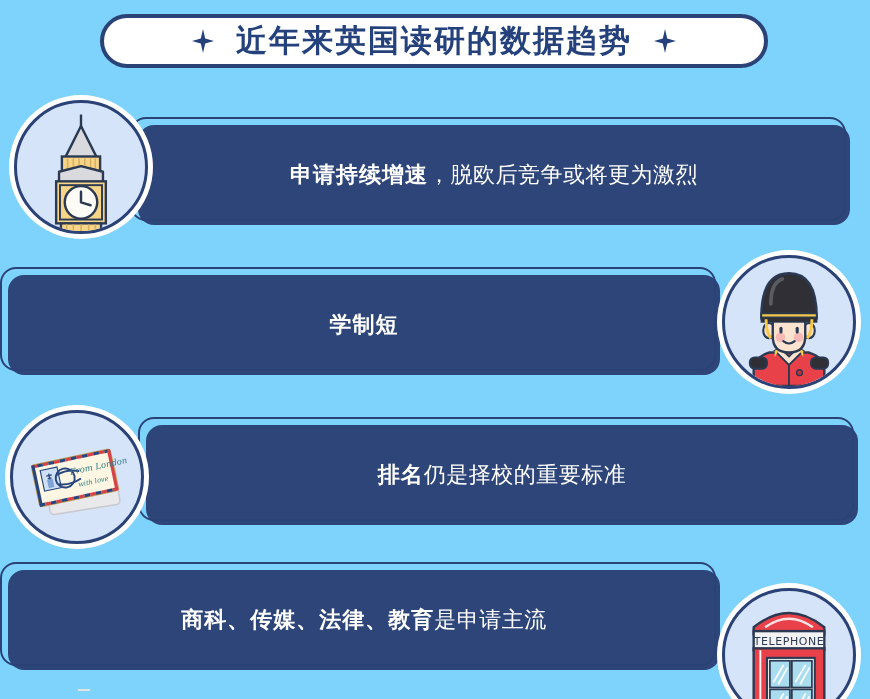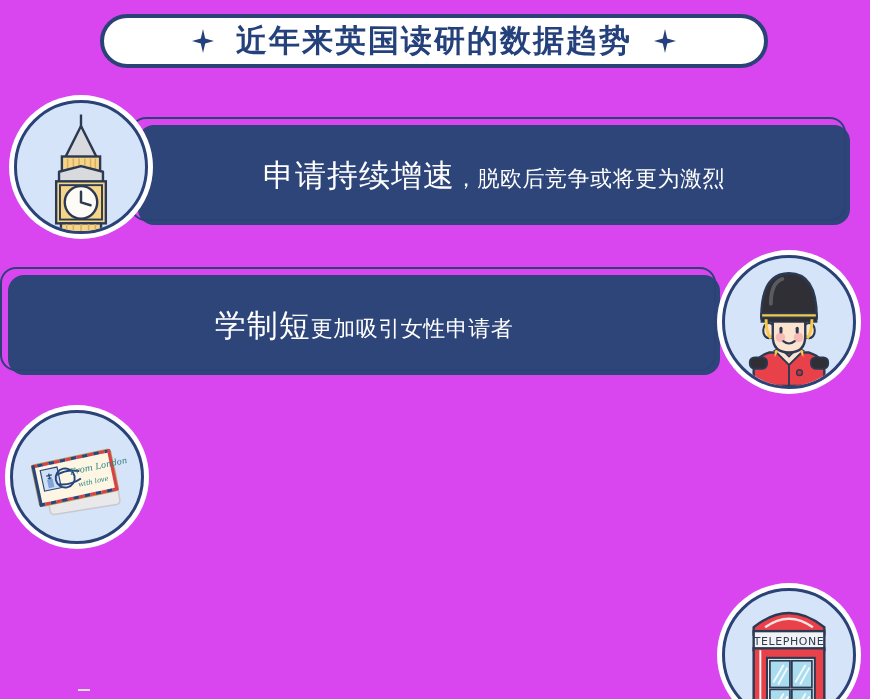--- a/index.html
+++ b/index.html
@@ -2,21 +2,21 @@
 <html><head>
 <meta charset="utf-8">
 <style>
   * { box-sizing: border-box; margin: 0; padding: 0; }
   html, body {
     width: 870px; height: 699px;
     background: #ffffff;
     font-family: "Liberation Sans", "DejaVu Sans", sans-serif;
     overflow: hidden;
   }
-  #stage { position: relative; width: 870px; height: 699px; background:#d946ef; }
+  #stage { position: relative; width: 870px; height: 699px; background:#7dd3fc; }
 
   
   .title-box {
     position: absolute;
     left: 100px; top: 14px;
     width: 668px; height: 54px;
     border: 4px solid #2b4277;
     border-radius: 27px;
     background: #ffffff;
     display: flex; align-items: center; justify-content: center;
@@ -53,21 +53,21 @@
     z-index: -1;
   }
   .bar-text {
     color: #ffffff;
     white-space: nowrap;
     line-height: 1;
     font-family: "DejaVu Sans", "Liberation Sans", sans-serif;
     display: flex;
     align-items: baseline;
   }
-  .big { font-size: 31px; letter-spacing: 1px; }
+  .big { font-size: 22px; letter-spacing: 1px; font-weight: bold; }
   .small { font-size: 22px; letter-spacing: 0.5px; }
 
   
   #bar-1 { left: 138px; top: 125px; width: 712px; height: 100px; }
   #bar-2 { left: 8px;   top: 275px; width: 712px; height: 100px; align-items: center; }
   #bar-3 { left: 146px; top: 425px; width: 712px; height: 100px; }
   #bar-4 { left: 8px;   top: 570px; width: 712px; height: 100px; }
 
   
   .icon-circle {
@@ -150,21 +150,20 @@
         <line x1="67" y1="127" x2="67" y2="136"></line>
           <line x1="75" y1="127" x2="75" y2="136"></line>
         <line x1="82" y1="127" x2="82" y2="136"></line>
       </g>
     </svg>
   </div>
 
   <div class="bar" id="bar-2">
     <div class="bar-text">
       <span class="big">学制短</span>
-      <span class="small">更加吸引女性申请者</span>
     </div>
   </div>
 
   <div class="icon-circle" id="icon-2">
     <svg viewBox="0 0 134 134">
 
       <path d="M30 134 L30 118 Q30 104 46 99 L88 99 Q104 104 104 118 L104 134 Z" fill="#e8414a" stroke="#2b3a52" stroke-width="2.5"></path>
 
       <path d="M52 97 L67 112 L82 97 L76 94 L67 103 L58 94 Z" fill="#fbe3cf" stroke="#2b3a52" stroke-width="2"></path>
       <path d="M52 97 L58 94 L52 104 Z" fill="#f7c948"></path>
@@ -189,20 +188,26 @@
       <path d="M38 62 Q38 16 67 16 Q96 16 96 62 Z" fill="#2f2f35" stroke="#2b3a52" stroke-width="2.5"></path>
       <path d="M48 48 Q48 26 60 22" stroke="#5a5a62" stroke-width="4" fill="none" stroke-linecap="round"></path>
 
       <rect x="38" y="58" width="58" height="6" fill="#f7c948" stroke="#2b3a52" stroke-width="1.8"></rect>
       <rect x="38" y="62" width="58" height="5" fill="#2f2f35" stroke="#2b3a52" stroke-width="1.5"></rect>
       <path d="M43 64 Q43 78 48 84" stroke="#f7c948" stroke-width="3" fill="none"></path>
       <path d="M91 64 Q91 78 86 84" stroke="#f7c948" stroke-width="3" fill="none"></path>
     </svg>
   </div>
 
+  <div class="bar" id="bar-3">
+    <div class="bar-text">
+      <span class="big">排名</span>
+      <span class="small">仍是择校的重要标准</span>
+    </div>
+  </div>
 
   <div class="icon-circle" id="icon-3">
     <svg viewBox="0 0 134 134">
 
       <g transform="rotate(-9 67 70)">
         <rect x="34" y="62" width="74" height="40" rx="4" fill="#e9e9ec" stroke="#c9c9cf" stroke-width="1.6"></rect>
       </g>
 
       <g transform="rotate(-12 64 64)">
         <rect x="22" y="46" width="84" height="44" rx="3" fill="#f8ecc9" stroke="#b99a4e" stroke-width="1.6"></rect>
@@ -250,20 +255,26 @@
           <path d="M46 61 Q58 57 70 62"></path>
           <path d="M46 71 Q58 75 70 70"></path>
         </g>
 
         <text x="60" y="64" font-family="DejaVu Serif, serif" font-size="9" font-style="italic" fill="#2e7f80">From London</text>
         <text x="66" y="78" font-family="DejaVu Serif, serif" font-size="7" font-style="italic" fill="#2e7f80">with love</text>
       </g>
     </svg>
   </div>
 
+  <div class="bar" id="bar-4">
+    <div class="bar-text">
+      <span class="big">商科、传媒、法律、教育</span>
+      <span class="small">是申请主流</span>
+    </div>
+  </div>
 
   <div class="icon-circle" id="icon-4">
     <svg viewBox="0 0 134 134">
 
       <path d="M30 38 Q67 8 104 38 L104 46 L30 46 Z" fill="#e8414a" stroke="#2b3a52" stroke-width="2.5" stroke-linejoin="round"></path>
       <path d="M42 38 Q67 20 92 38" fill="none" stroke="#fff" stroke-width="2.6" opacity="0.85"></path>
 
       <rect x="30" y="42" width="74" height="20" fill="#f3f3f5" stroke="#2b3a52" stroke-width="2.5"></rect>
       <text x="67" y="57" text-anchor="middle" font-family="DejaVu Sans, sans-serif" font-size="11.5" letter-spacing="0.6" fill="#2b3a52">TELEPHONE</text>
 

